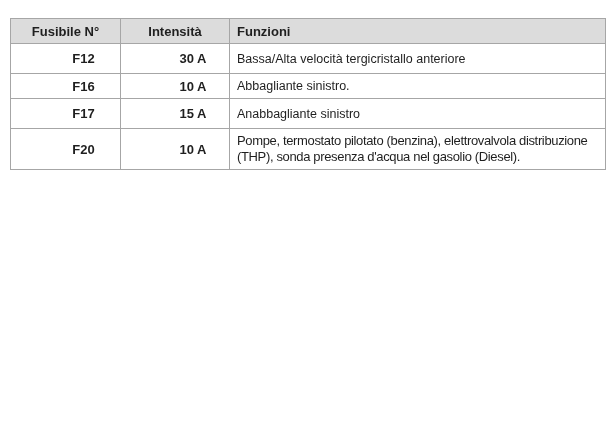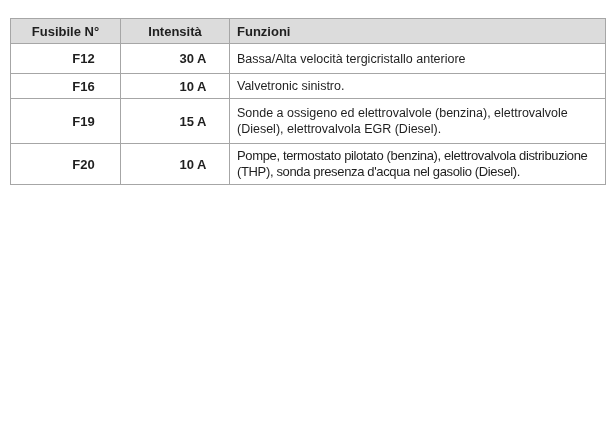--- a/index.html
+++ b/index.html
@@ -33,26 +33,26 @@
   </thead>
   <tbody>
     <tr style="height:30px">
       <td class="num">F12</td>
       <td class="num">30 A</td>
       <td class="fn">Bassa/Alta velocità tergicristallo anteriore</td>
     </tr>
     <tr style="height:23px">
       <td class="num">F16</td>
       <td class="num">10 A</td>
-      <td class="fn">Valvetronic sinistro.</td>
+      <td class="fn">Abbagliante sinistro.</td>
     </tr>
-    <tr style="height:45px">
-      <td class="num">F19</td>
+    <tr style="height:30px">
+      <td class="num">F17</td>
       <td class="num">15 A</td>
-      <td class="fn">Sonde a ossigeno ed elettrovalvole (benzina), elettrovalvole (Diesel), elettrovalvola EGR (Diesel).</td>
+      <td class="fn">Anabbagliante sinistro</td>
     </tr>
     <tr style="height:32px">
       <td class="num">F20</td>
       <td class="num">10 A</td>
       <td class="fn narrow">Pompe, termostato pilotato (benzina), elettrovalvola distribuzione (THP), sonda presenza d'acqua nel gasolio (Diesel).</td>
     </tr>
   </tbody>
 </table>
 
 </body></html>

